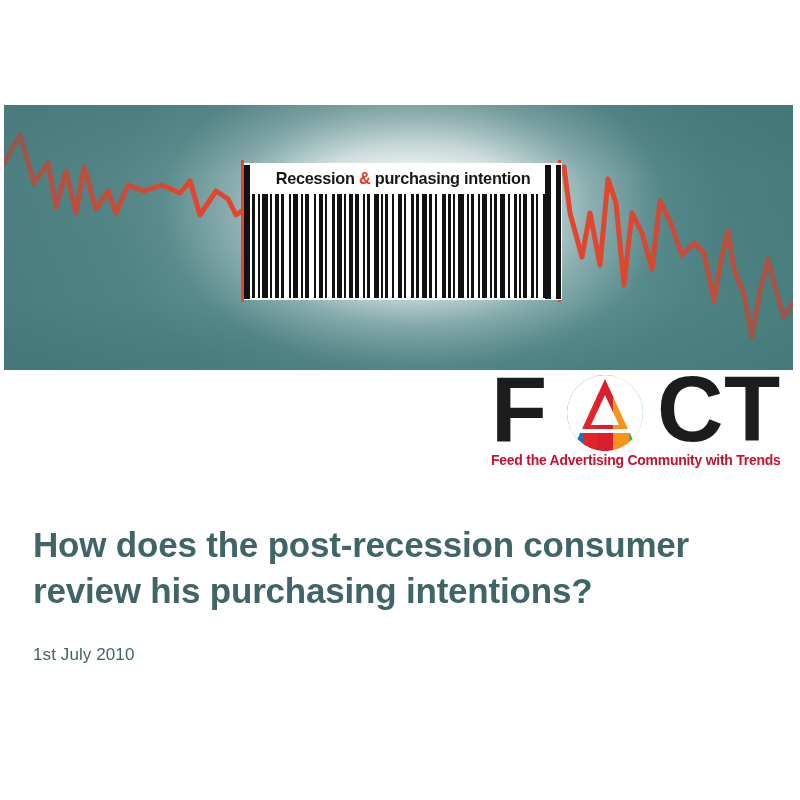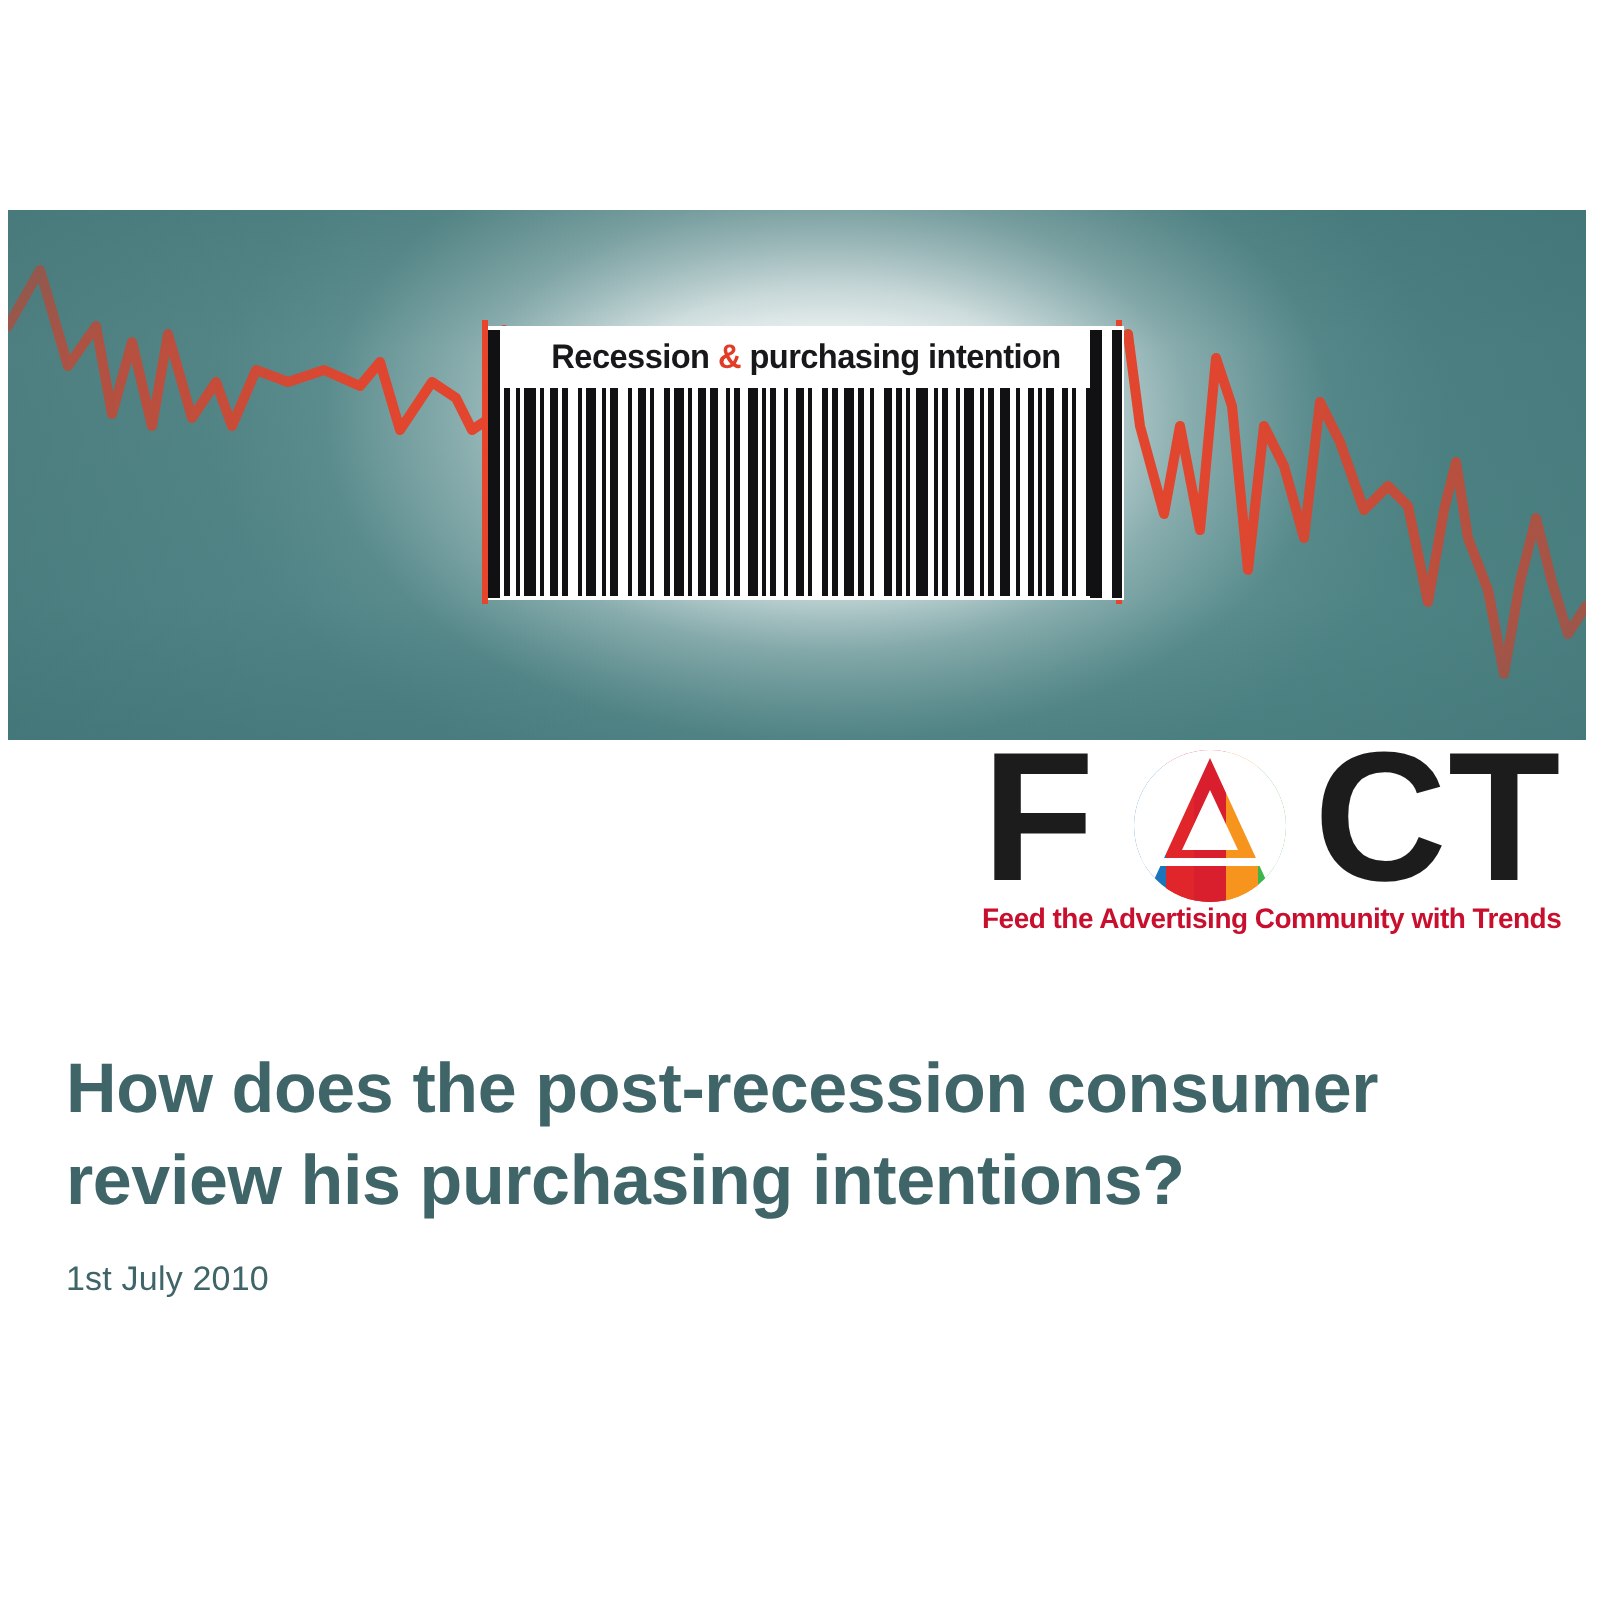--- a/index.html
+++ b/index.html
@@ -191,21 +191,21 @@
     font-family: "Liberation Sans", sans-serif;
     font-size: 35px;
     line-height: 46px;
     font-weight: bold;
     color: #3f6568;
     letter-spacing: -0.2px;
     margin: 0;
     white-space: pre-line;
   }
   #slide-date {
-    margin-top: 16px;
+    margin-top: 31px;
     font-family: "Liberation Sans", sans-serif;
     font-size: 17px;
     font-weight: normal;
     color: #3f6568;
     letter-spacing: 0.1px;
   }
 </style>
 </head>
 <body>
 

